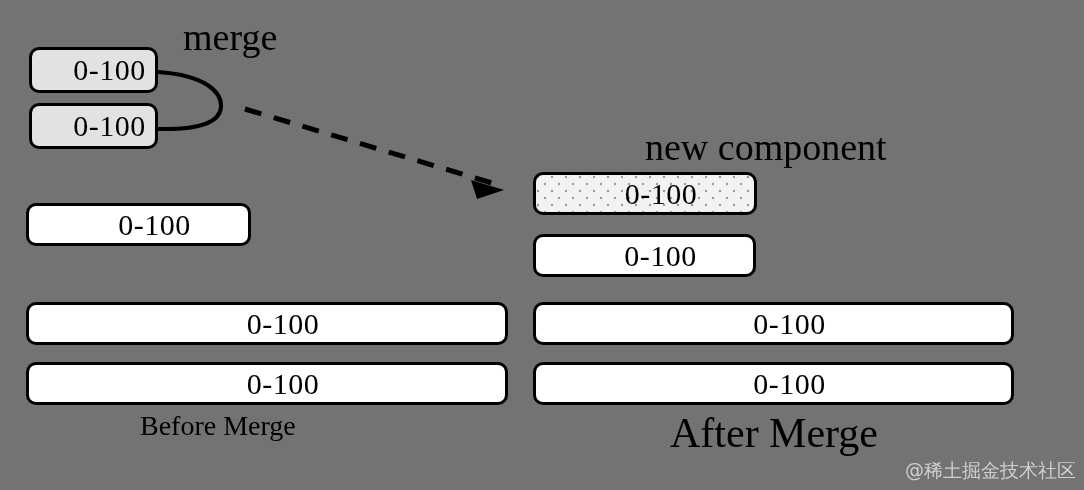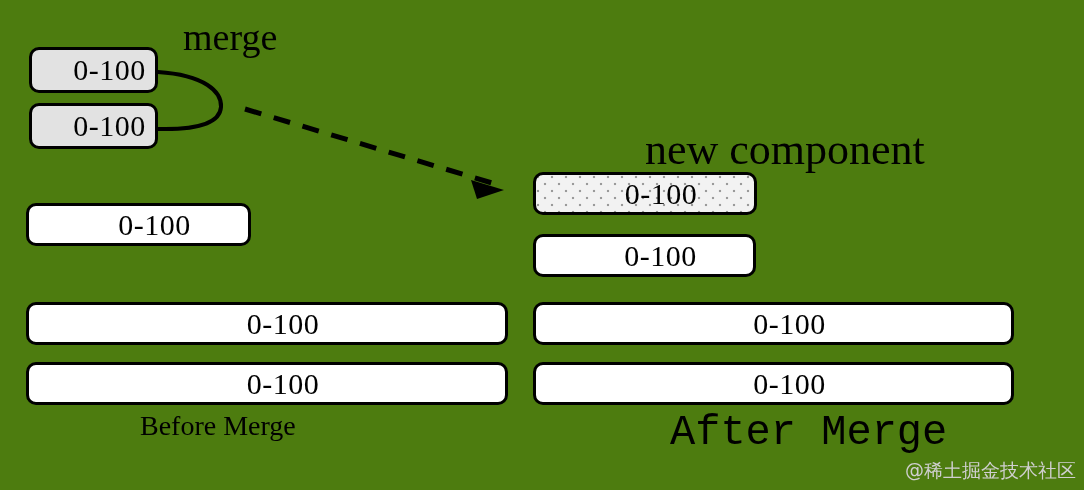--- a/index.html
+++ b/index.html
@@ -4,21 +4,21 @@
 <style>
   html, body {
     margin: 0;
     padding: 0;
     background: #ffffff;
   }
   #canvas {
     position: relative;
     width: 1084px;
     height: 490px;
-    background: #4d7c0f;
+    background: #737373;
     overflow: hidden;
     font-family: "Liberation Serif", "DejaVu Serif", serif;
     -webkit-font-smoothing: antialiased;
   }
 
   
   .node {
     position: absolute;
     box-sizing: border-box;
     border: 3px solid #000000;
@@ -108,39 +108,39 @@
   <div class="node" style="left:26px; top:302px; width:482px; height:43px;">
     <span class="node-label" style="font-size:30px;">0-100</span>
   </div>
 
   <div class="node" style="left:26px; top:362px; width:482px; height:43px;">
     <span class="node-label" style="font-size:30px;">0-100</span>
   </div>
 
   <div class="caption" style="left:140px; top:412px; font-size:28px;">Before Merge</div>
 
-  <div class="caption" style="left:645px; top:128px; font-size:44px;">new component</div>
+  <div class="caption" style="left:645px; top:128px; font-size:38px;">new component</div>
 
   <div class="node dotted-fill" style="left:533px; top:172px; width:224px; height:43px;">
     <span class="node-label" style="font-size:30px;">0-100</span>
   </div>
 
   <div class="node" style="left:533px; top:234px; width:223px; height:43px;">
     <span class="node-label" style="font-size:30px;">0-100</span>
   </div>
 
   <div class="node" style="left:533px; top:302px; width:481px; height:43px;">
     <span class="node-label" style="font-size:30px;">0-100</span>
   </div>
 
   <div class="node" style="left:533px; top:362px; width:481px; height:43px;">
     <span class="node-label" style="font-size:30px;">0-100</span>
   </div>
 
-  <div class="caption" style="left:670px; top:412px; font-size:42px;font-family:Liberation Mono, monospace;">After Merge</div>
+  <div class="caption" style="left:670px; top:412px; font-size:42px;">After Merge</div>
 
   <svg id="connectors" viewBox="0 0 1084 490">
 
     <path d="M 158 72 C 205 75, 222 92, 221 107 C 220 122, 200 130, 158 129" fill="none" stroke="#000000" stroke-width="4" stroke-linecap="round"></path>
 
     <line x1="245" y1="109" x2="492" y2="183" stroke="#000000" stroke-width="5" stroke-dasharray="17 13" stroke-linecap="butt"></line>
     <polygon points="504,190 471,180 477,199" fill="#000000"></polygon>
   </svg>
 
   <div id="watermark">@稀土掘金技术社区</div>

